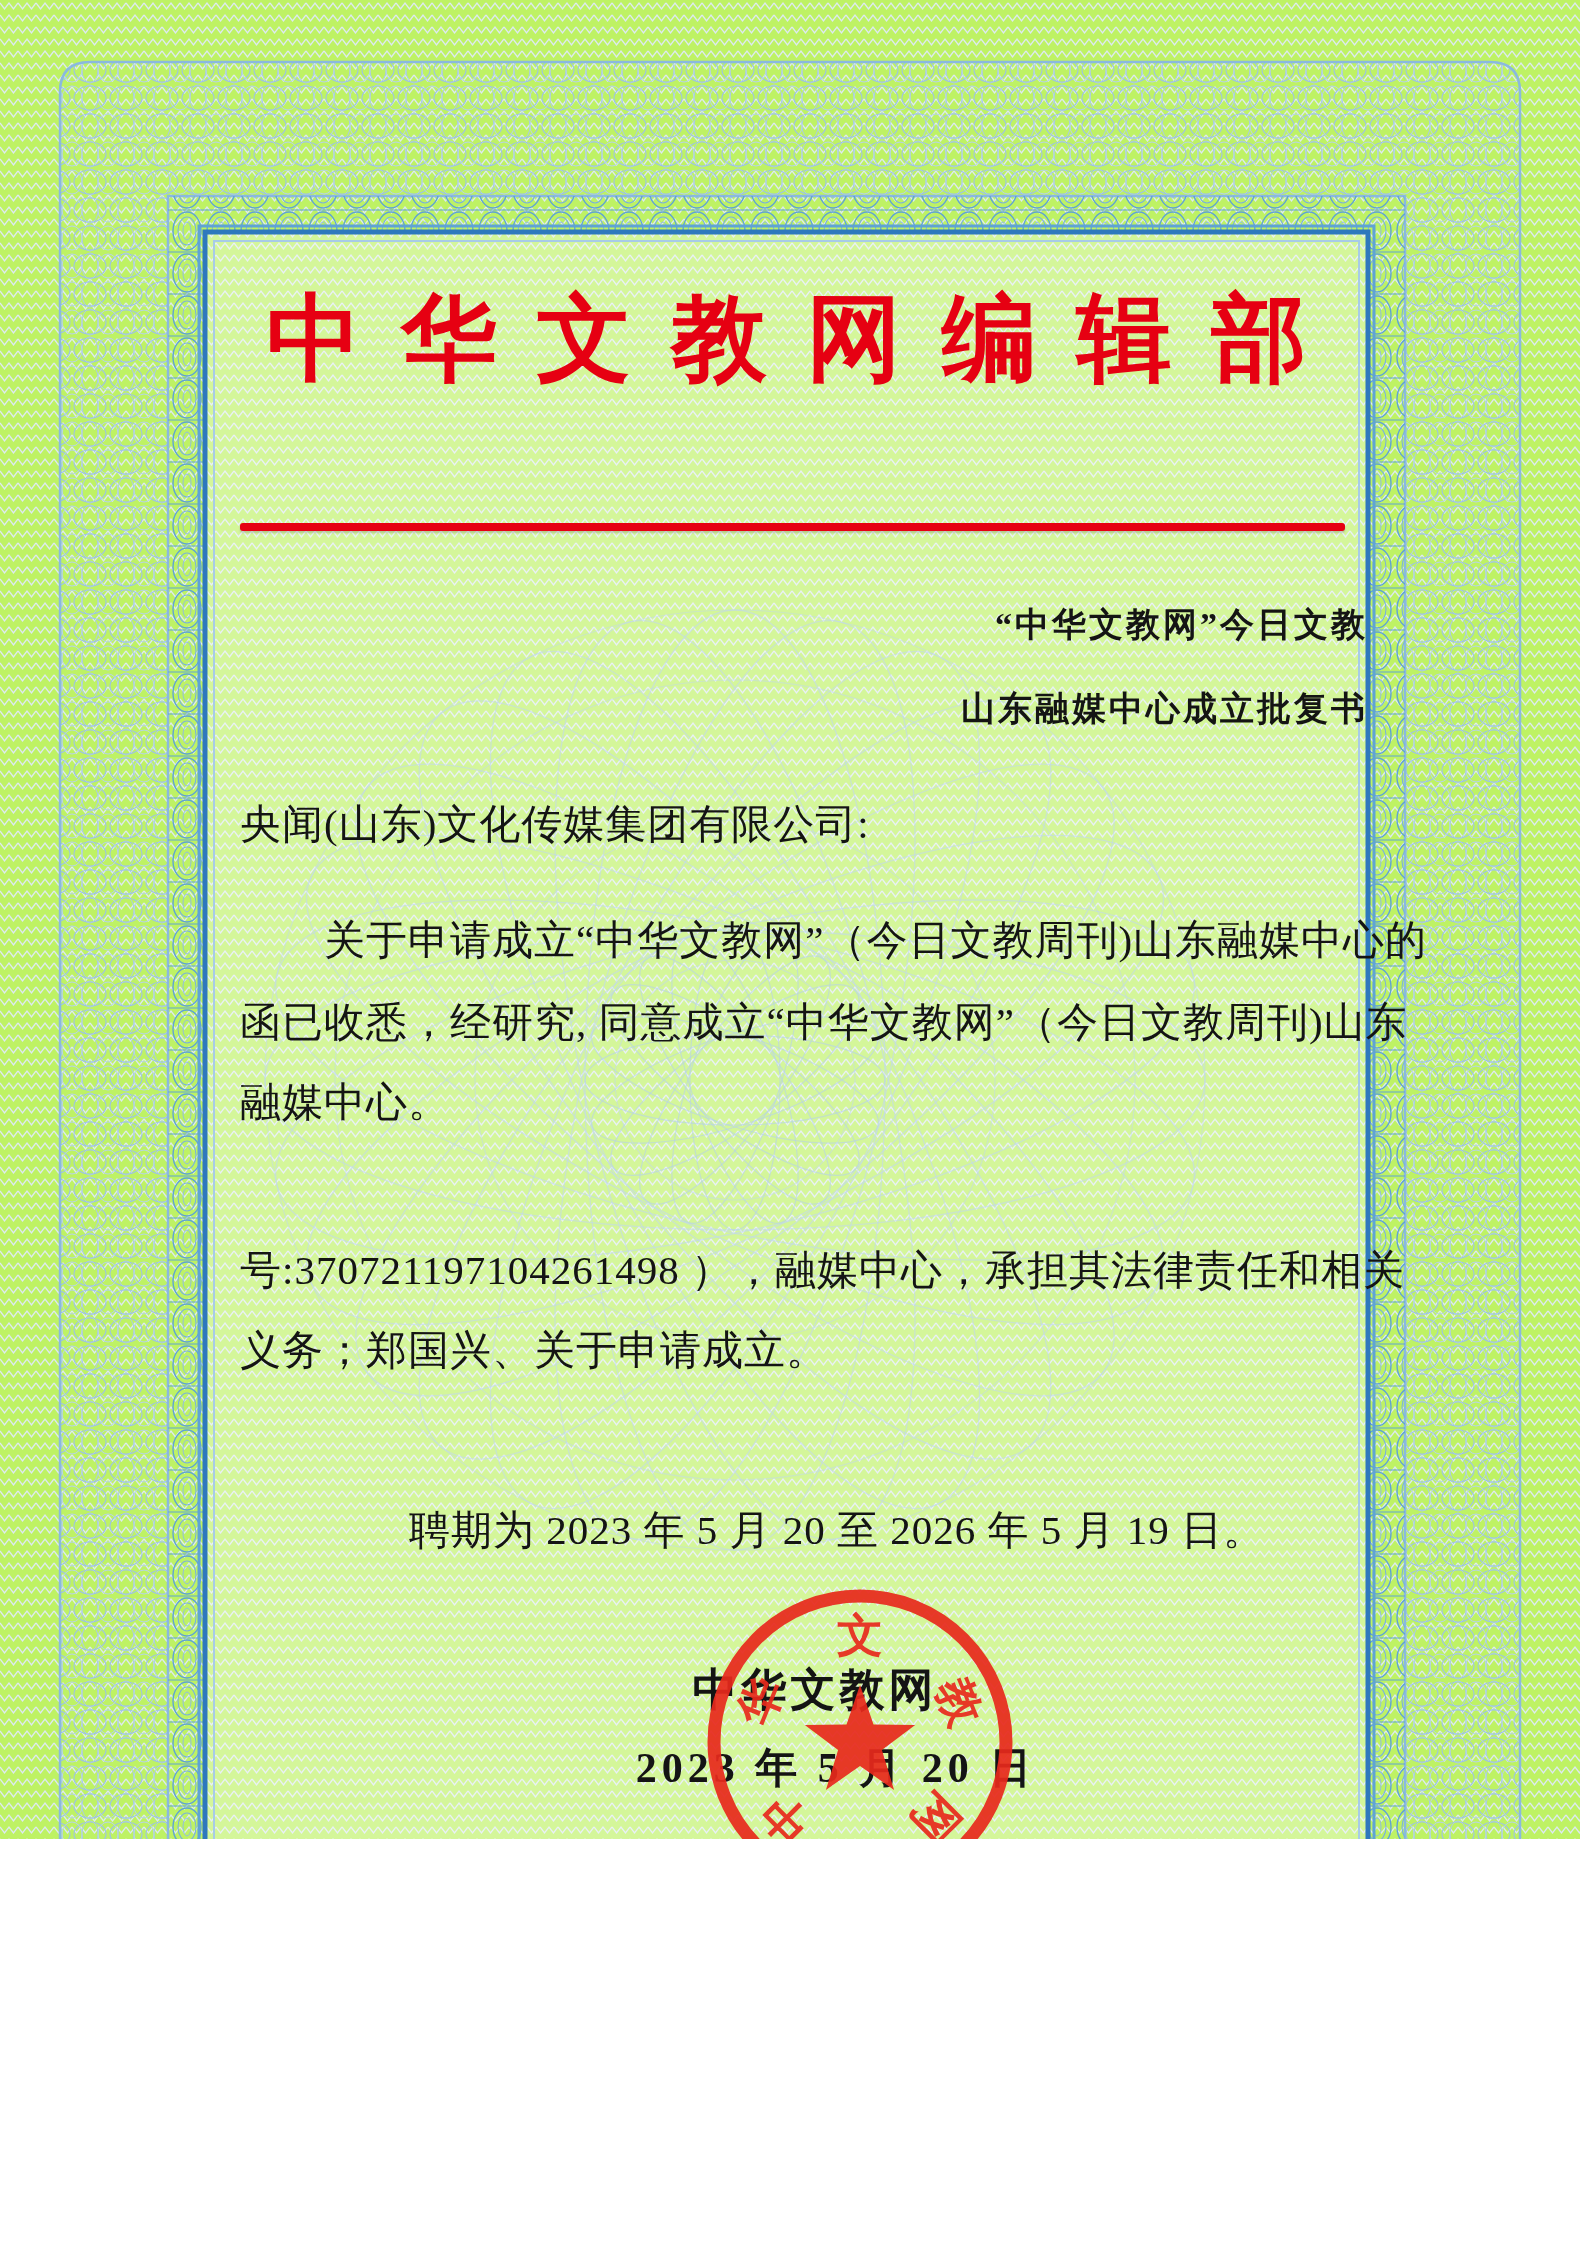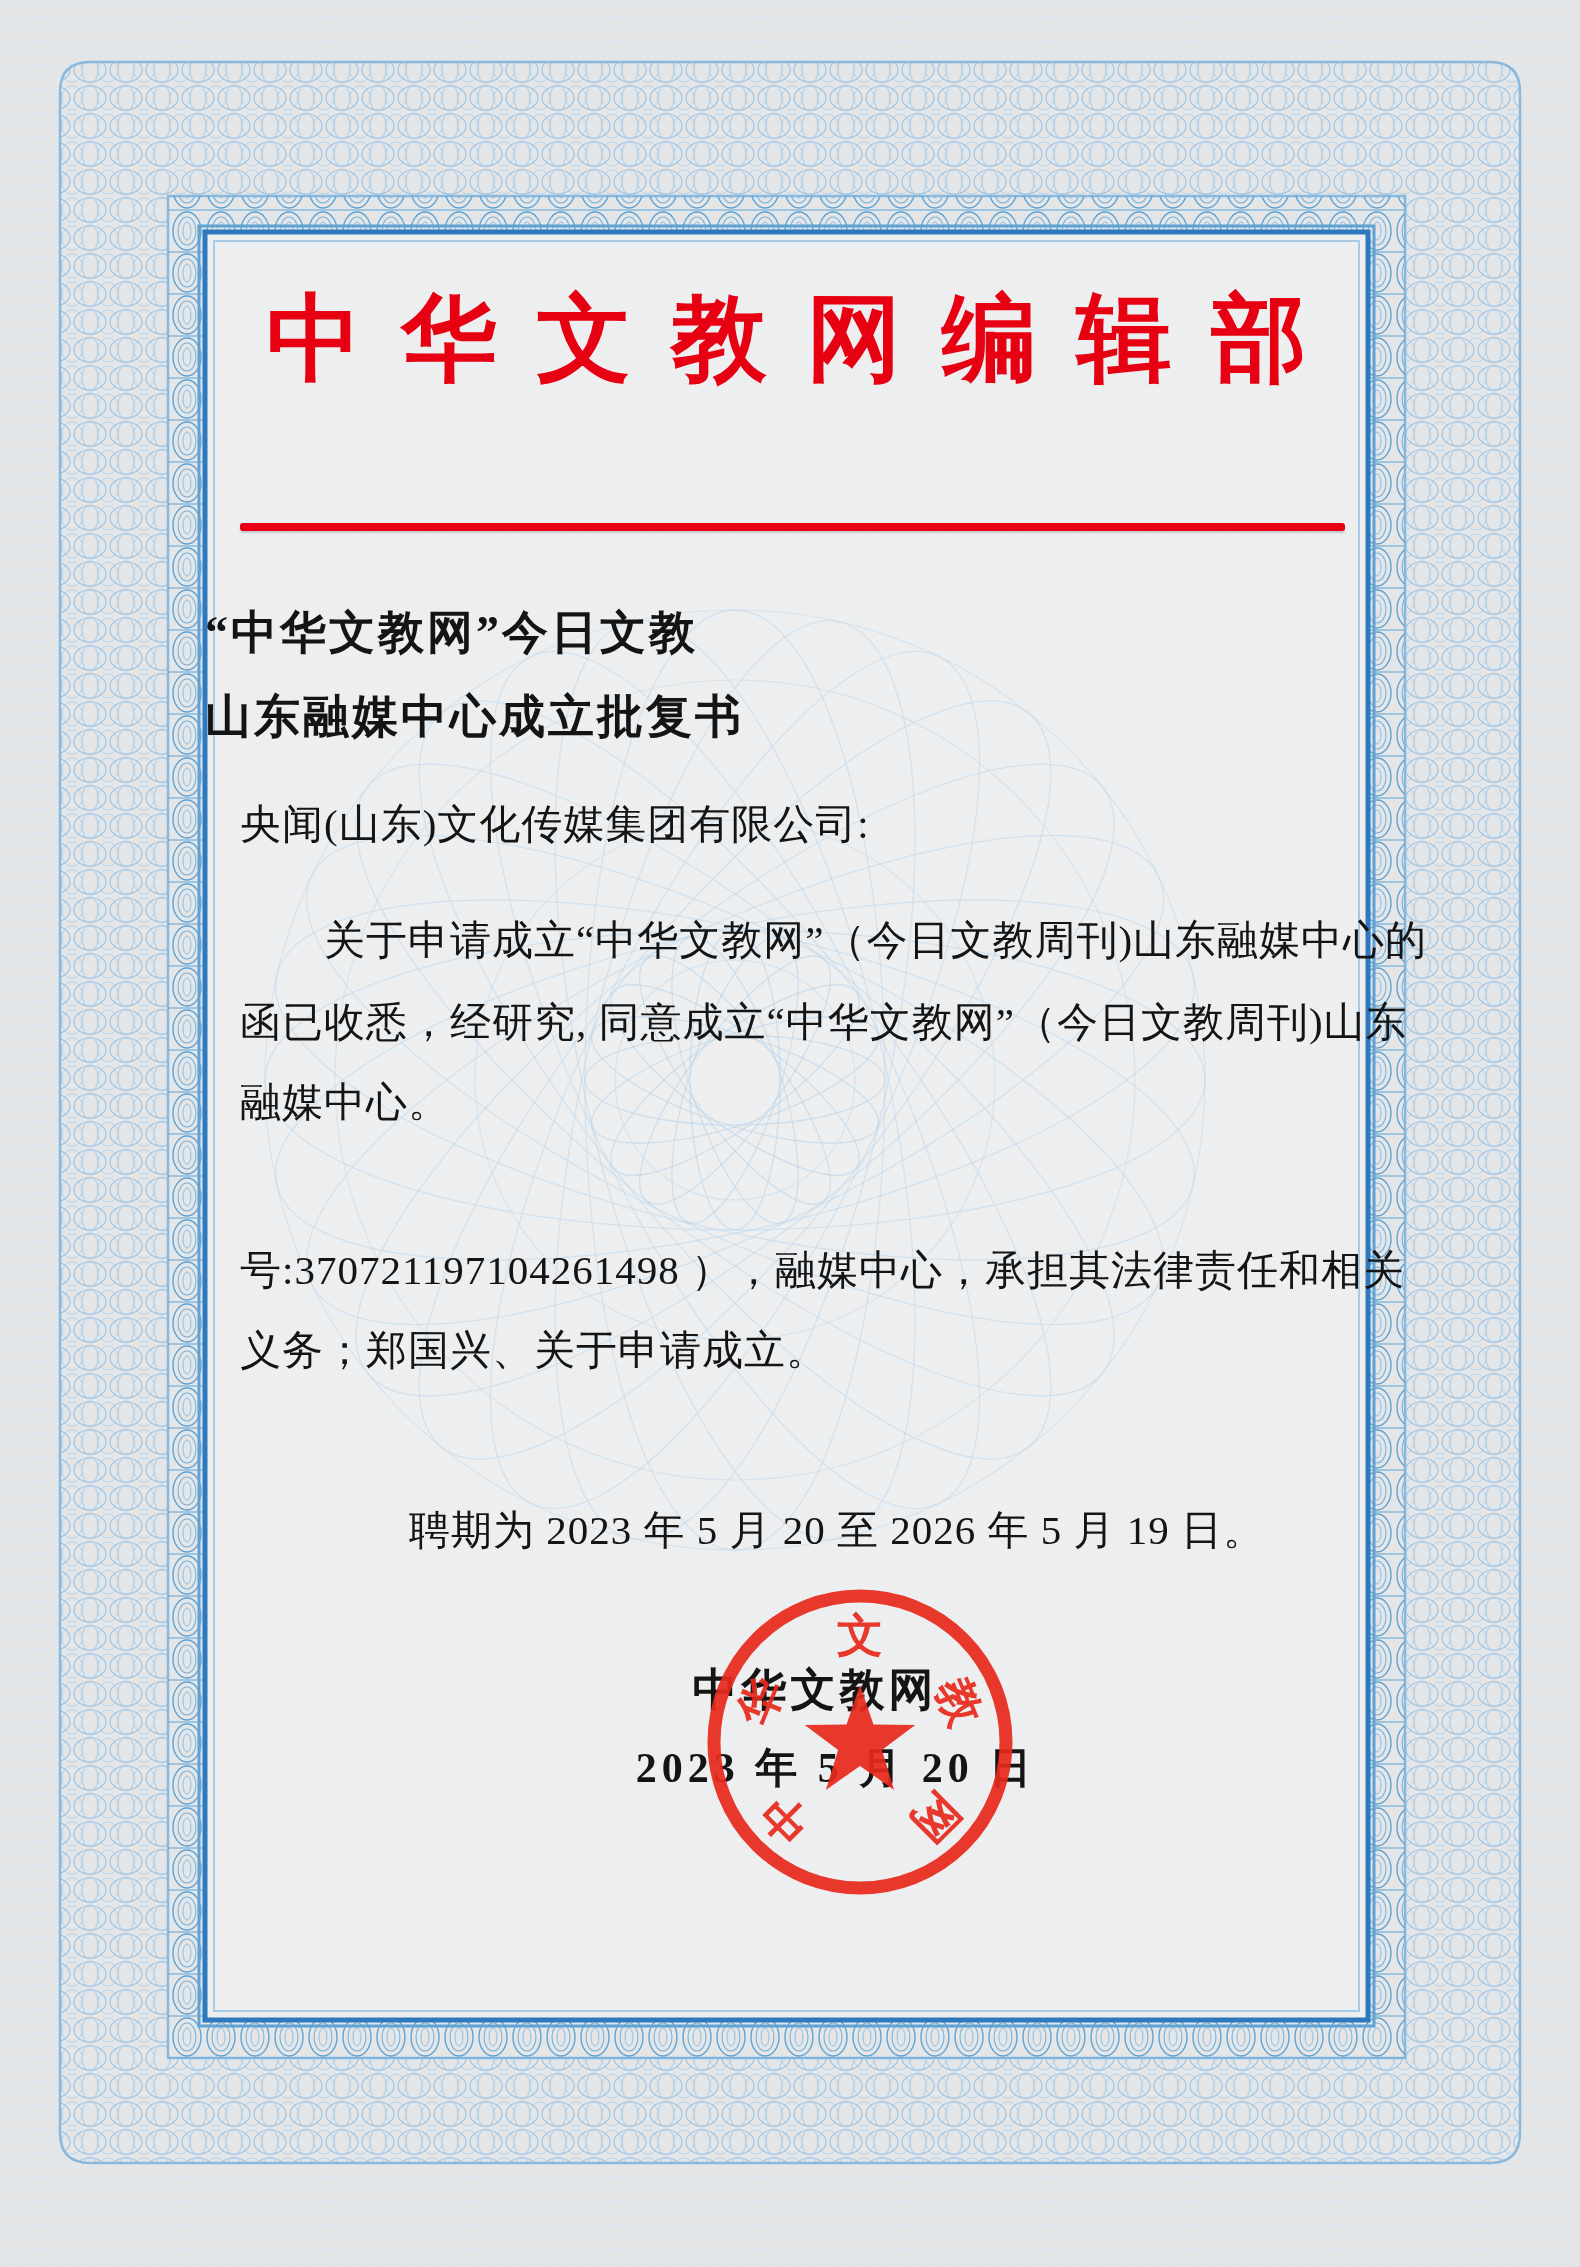--- a/index.html
+++ b/index.html
@@ -1,39 +1,39 @@
 <!DOCTYPE html>
 <html><head>
 <meta charset="utf-8">
 <style>
   html,body{margin:0;padding:0;background:#ffffff;}
   .page{
-    position:relative;width:1580px;height:2267px;overflow:hidden;
-    background:#e5e5e5;
+    position:relative;width:1580px;height:1839px;overflow:hidden;
+    background:#bef264;
     font-family:"Liberation Serif","DejaVu Serif",serif;
     color:var(--text-black,#141414);
   }
   svg.bglayer{position:absolute;left:0;top:0;z-index:0;}
   svg.seallayer{position:absolute;left:660px;top:1540px;z-index:3;opacity:.92;}
   .abs{position:absolute;z-index:2;white-space:nowrap;}
   .page-title{
     left:205px;top:276px;width:1163px;text-align:center;
     font-size:95px;font-weight:bold;letter-spacing:40px;text-indent:40px;
     color:var(--accent-red,#e60012);
   }
   .doc-number{
     left:205px;top:438px;width:1010px;text-align:center;
     font-size:42px;font-weight:bold;letter-spacing:2px;
   }
   .red-line{
     left:240px;top:523px;width:1105px;height:8px;
     background:var(--accent-red,#e60012);border-radius:3px;z-index:2;position:absolute;
     box-shadow:0 2px 2px rgba(120,120,120,.35);
   }
-  .subject{font-size:46px;font-weight:bold;left:205px;width:1163px;text-align:left;letter-spacing:3px;}
+  .subject{font-size:34px;font-weight:bold;left:205px;width:1163px;text-align:right;letter-spacing:3px;}
   .subject.l1{top:602px;}
   .subject.l2{top:686px;}
   .bodyline{left:240px;width:1110px;font-size:41px;letter-spacing:1px;}
   .t-sal{top:797px;}
   .t-p1l1{top:913px;text-indent:84px;}
   .t-p1l2{top:995px;}
   .t-p1l3{top:1075px;}
   .t-p2l1{top:1159px;text-indent:84px;letter-spacing:17px;}
   .t-p2l2{top:1243px;}
   .t-p2l3{top:1323px;}

